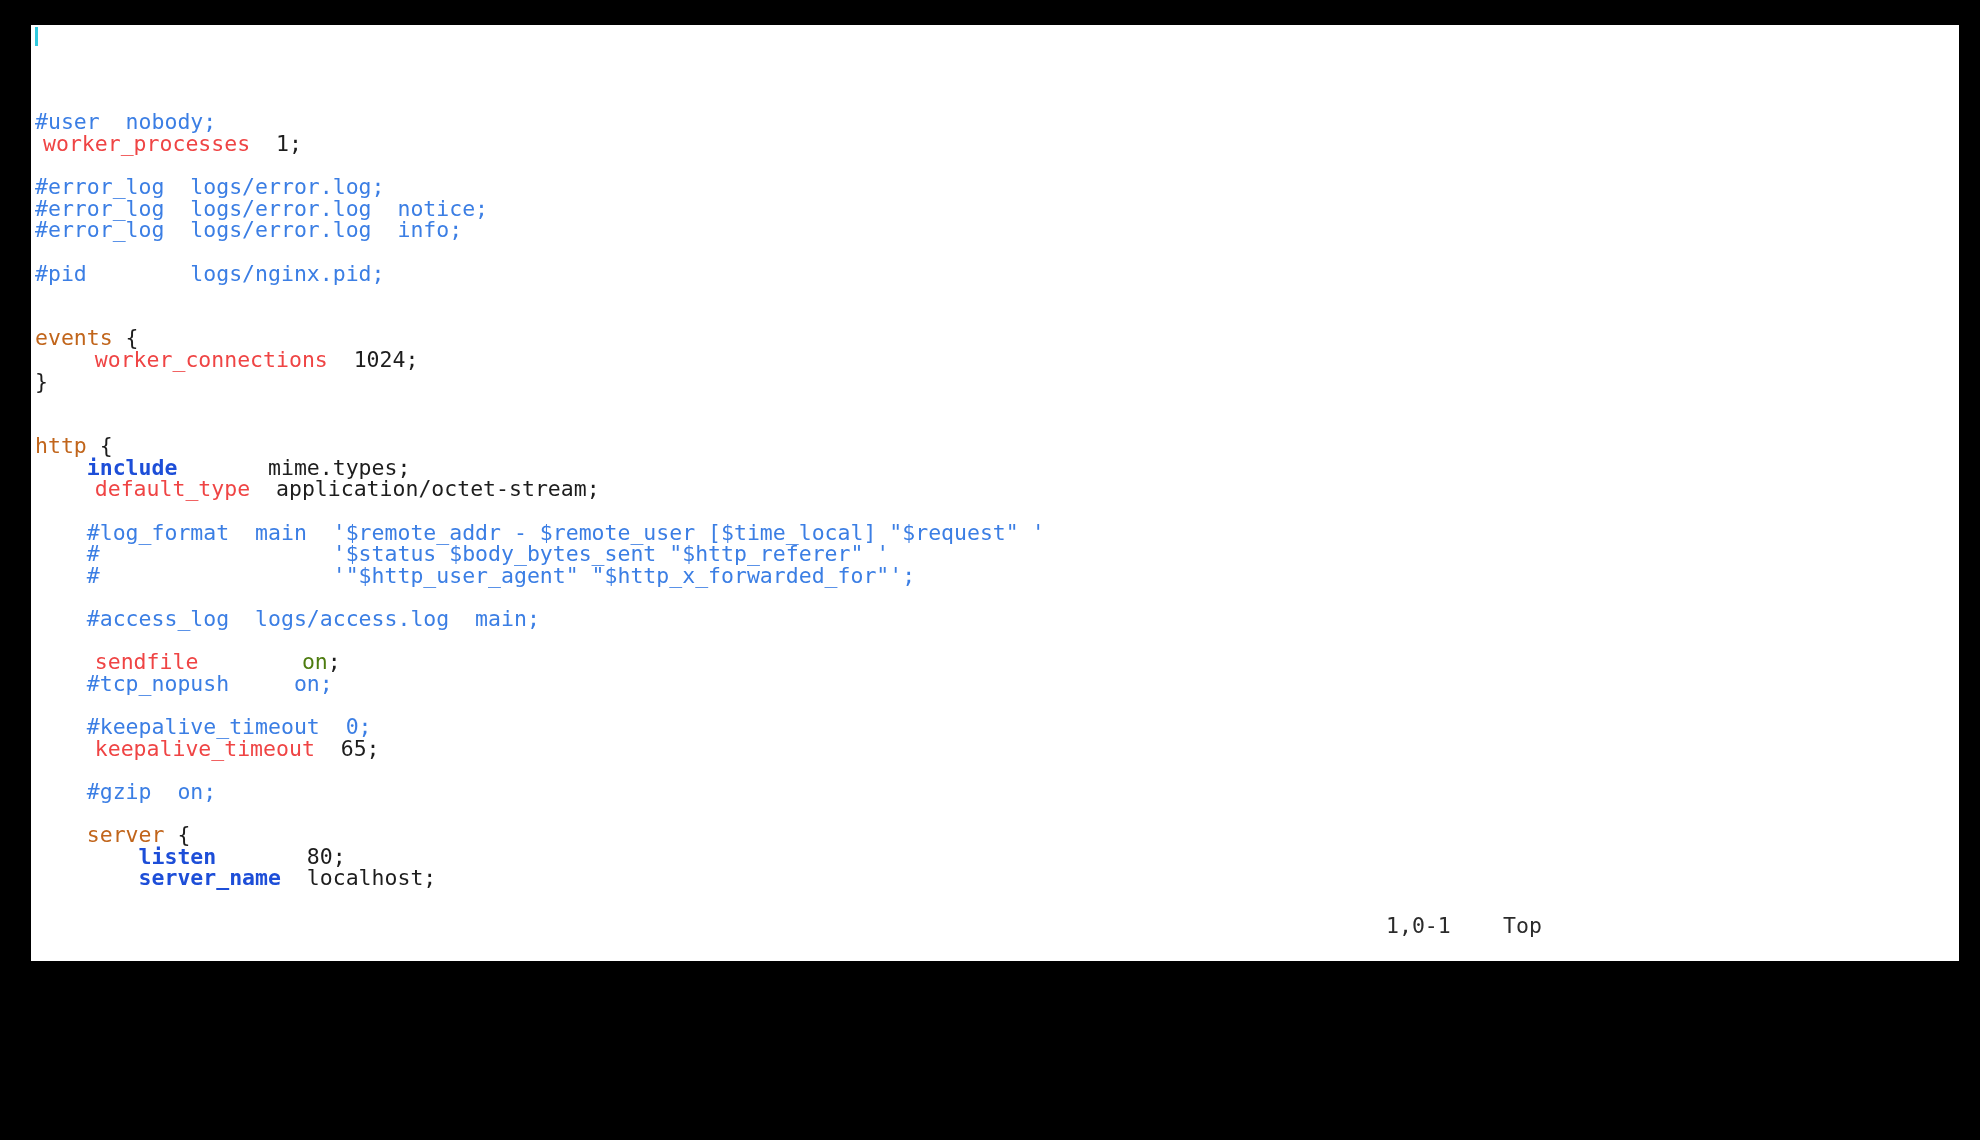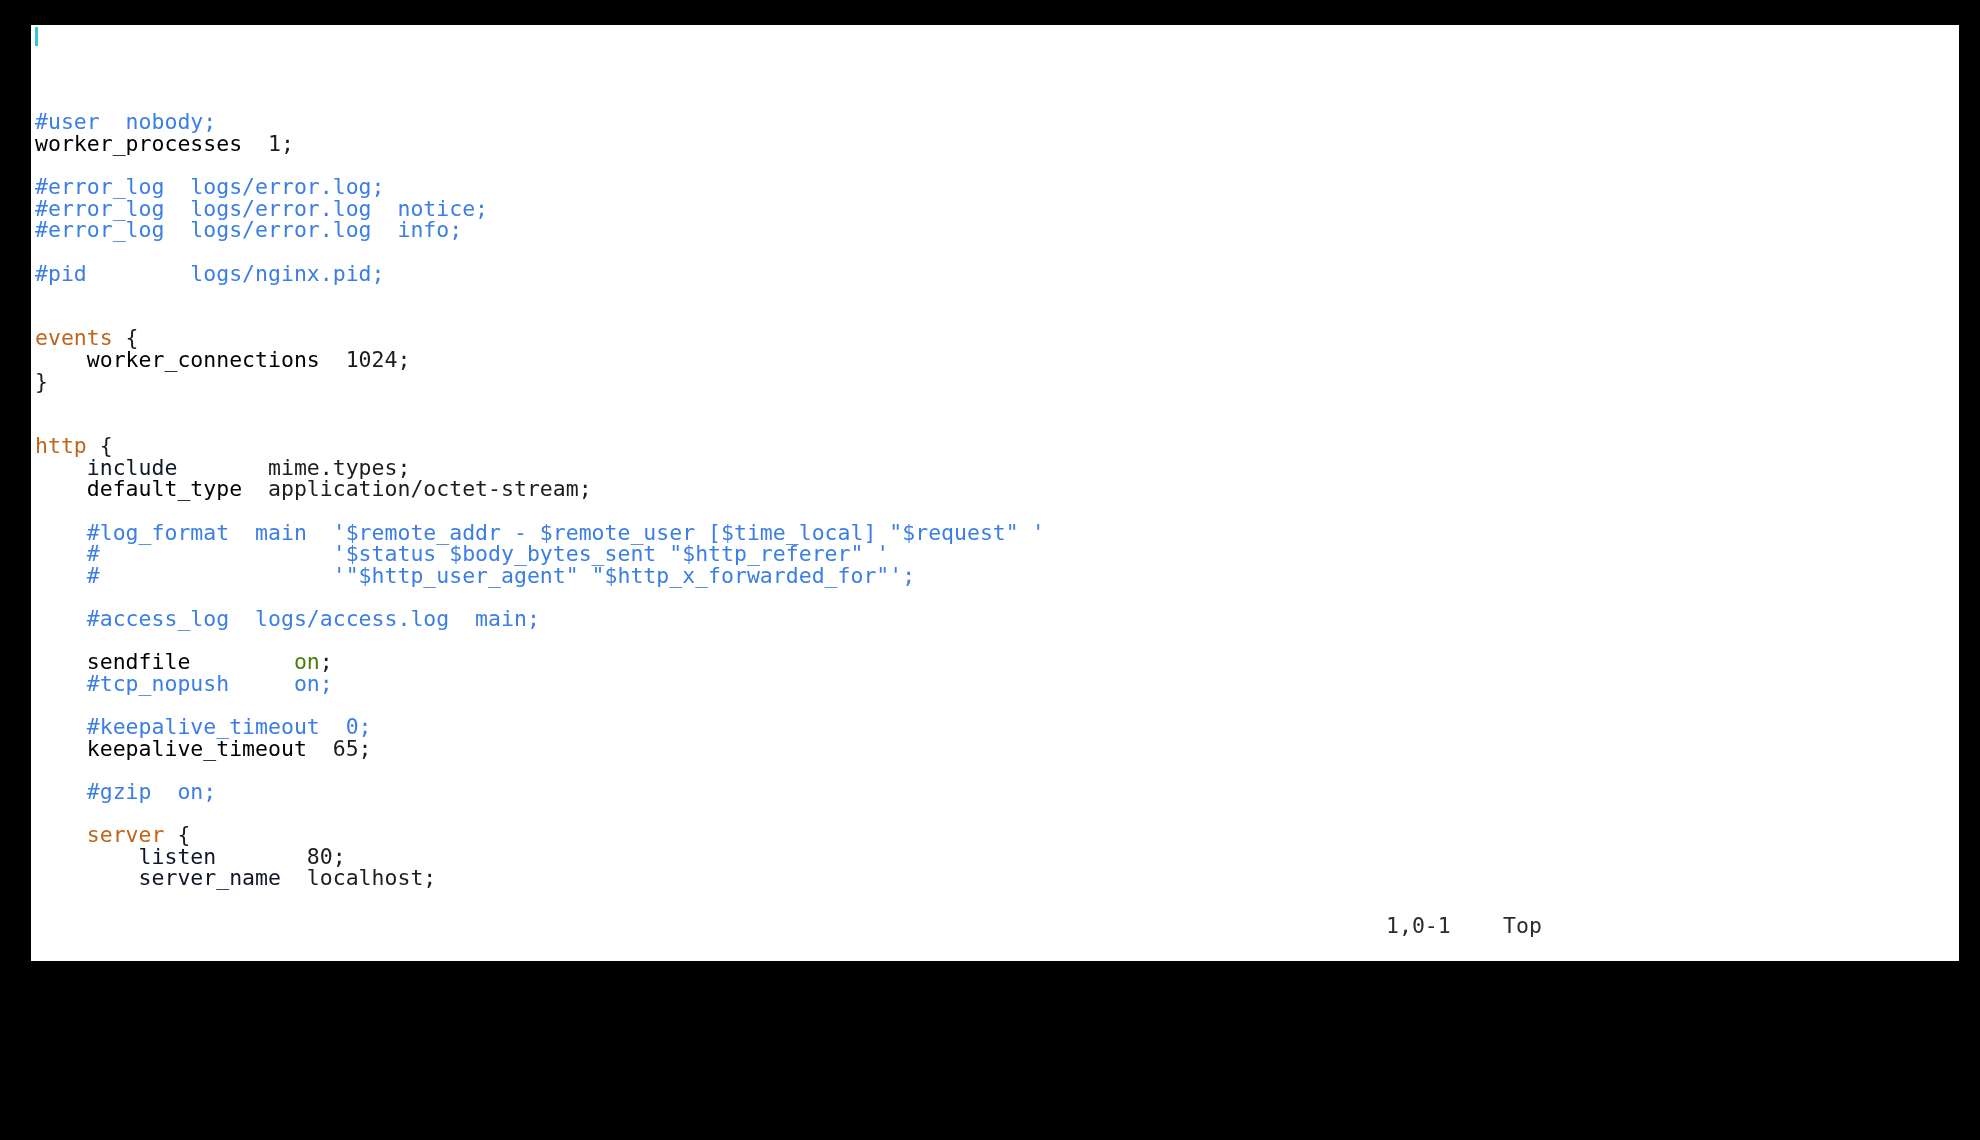--- a/index.html
+++ b/index.html
@@ -40,22 +40,22 @@
     color: #1a1a1a;
     letter-spacing: 0px;
   }
   .code-line {
     height: 21.6px;
     white-space: pre;
     padding-left: 4px;
   }
   
   .tok-comment   { color: #3b7ee4; }
-  .tok-directive { color: #000000; }
-  .tok-directive2{ color: #0f172a; }
+  .tok-directive { color: #ef4444; margin-left: 8px; }
+  .tok-directive2{ color: #1d4ed8; font-weight: bold; }
   .tok-block     { color: #c1651b; margin-top: 44px; }
   .tok-plain     { color: #1d1d1d; }
   .tok-bool      { color: #4d7c0f; }
 
   
   #cursor {
     position: absolute;
     left: 4px;
     top: 2px;
     width: 3px;

